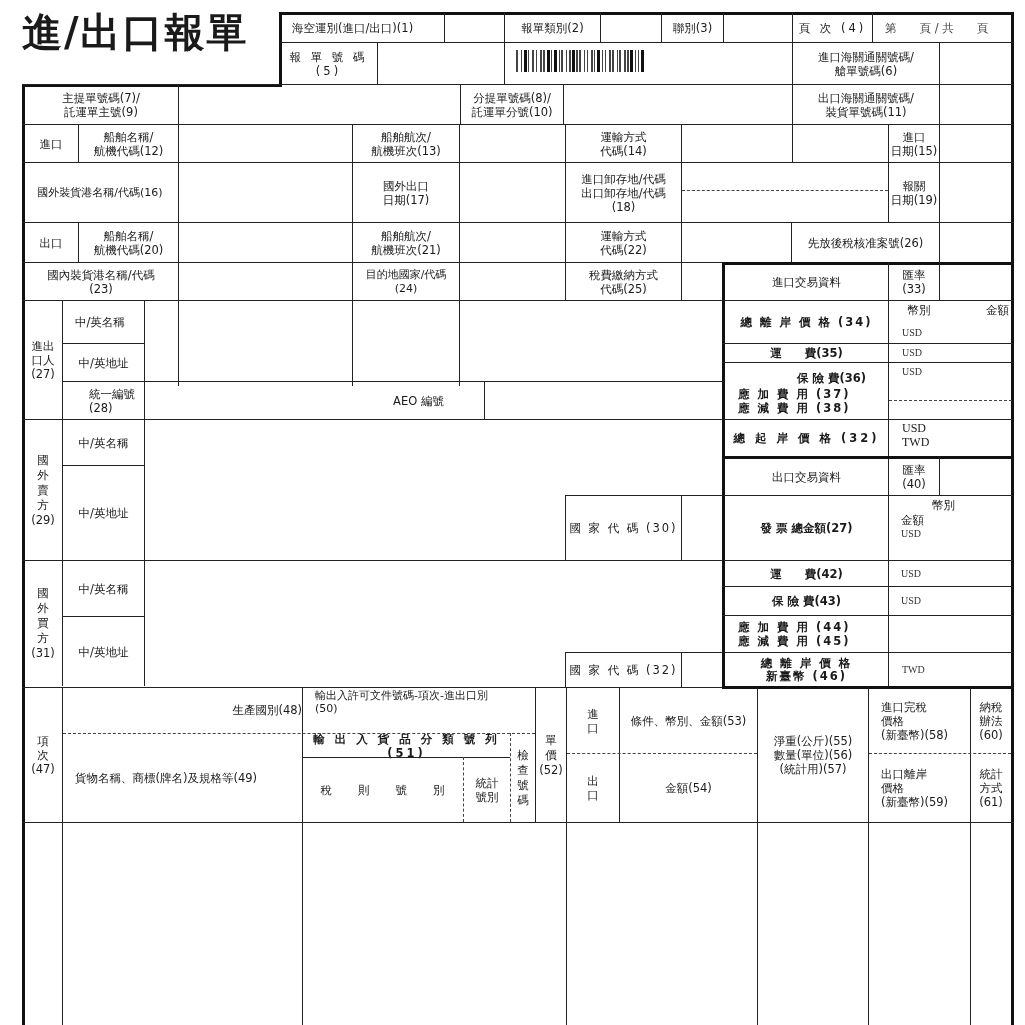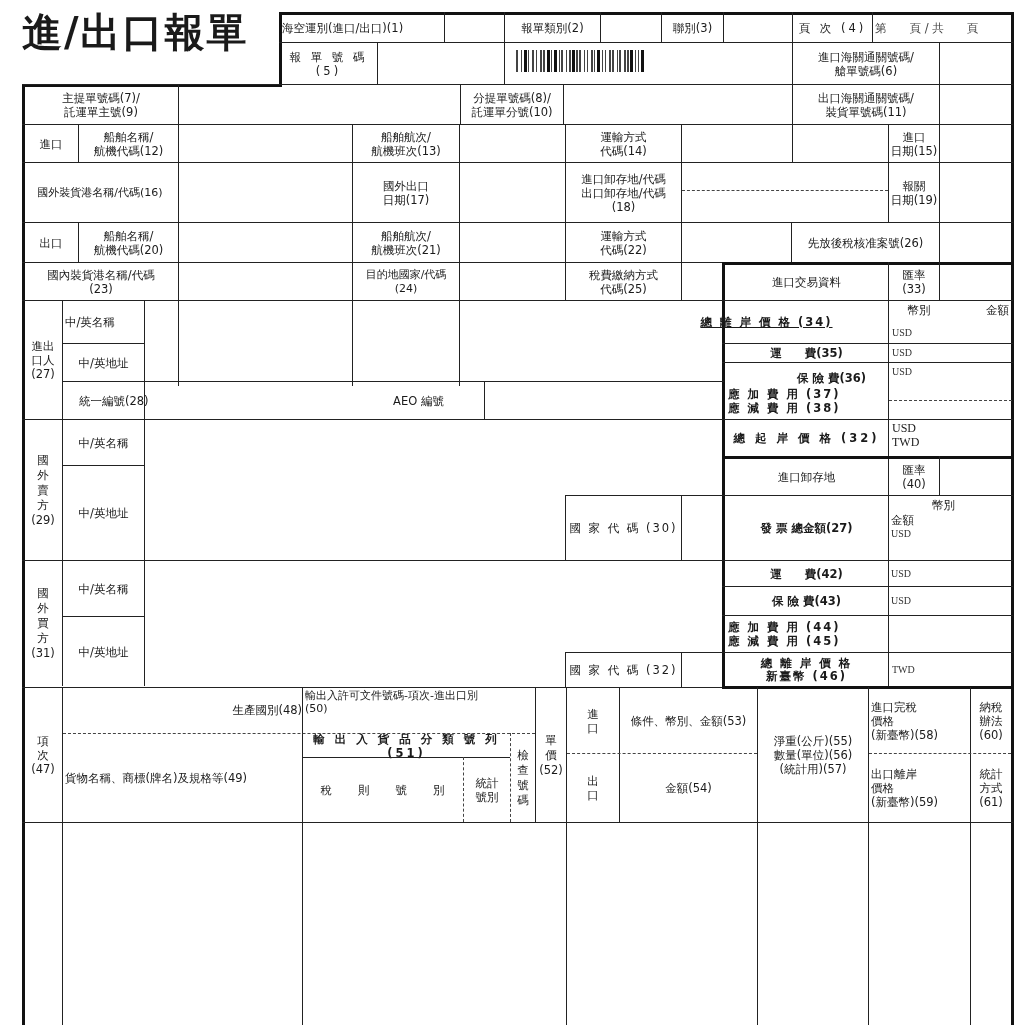--- a/index.html
+++ b/index.html
@@ -7,21 +7,21 @@
          font-family:"DejaVu Sans", "Liberation Sans", sans-serif; color:#1a1a1a; }
   .hl { position:absolute; height:0; border-top:1.3px solid #222; }
   .vl { position:absolute; width:0; border-left:1.3px solid #222; }
   .hl.thick { border-top:3px solid #111; }
   .vl.thick { border-left:3px solid #111; }
   .hl.dash { border-top:1.3px dashed #444; }
   .vl.dash { border-left:1.3px dashed #444; }
   .lbl { position:absolute; box-sizing:border-box; display:flex; align-items:center;
          justify-content:center; text-align:center; font-size:11.5px; line-height:14px;
          white-space:pre-line; letter-spacing:0; }
-  .lbl.left { justify-content:flex-start; text-align:left; padding-left:2px; }
+  .lbl.left { justify-content:flex-start; text-align:left; padding-left:12px; }
   .lbl.right { justify-content:flex-end; text-align:right; padding-right:2px; }
   .lbl.top { align-items:flex-start; }
   .lbl.spaced { letter-spacing:3px; }
   .lbl.bold { font-weight:bold; }
   .cur { font-family:"Liberation Serif", serif; font-size:10px; color:#333; }
   .title { position:absolute; left:22px; top:8px; font-size:40px; font-weight:bold;
            letter-spacing:2px; font-family:"DejaVu Sans", sans-serif; line-height:48px; }
   .field { position:absolute; box-sizing:border-box; }
   .barcode { position:absolute; left:516px; top:50px; width:248px; height:22px; display:flex; gap:0; }
   .barcode span { display:block; height:100%; }
@@ -240,21 +240,21 @@
 <div class="hl" style="left:62px; top:343px; width:83px;"></div>
 <div class="lbl" style="left:63px; top:344px; width:81px; height:37px;">中/英地址</div>
 <div class="field" style="left:145px; top:344px; width:577px; height:37px;"></div>
 <div class="hl" style="left:62px; top:381px; width:662px;"></div>
 <div class="vl" style="left:484px; top:381px; height:38px;"></div>
 <div class="lbl left" style="left:63px; top:382px; width:81px; height:37px;margin-left:14px;">統一編號(28)</div>
 <div class="field" style="left:145px; top:382px; width:207px; height:37px;"></div>
 <div class="lbl" style="left:353px; top:382px; width:131px; height:37px;">AEO 編號</div>
 <div class="field" style="left:485px; top:382px; width:237px; height:37px;"></div>
 
-<div class="lbl bold spaced" style="left:685px; top:301px; width:163px; height:42px; letter-spacing:2px;text-decoration:underline;">總 離 岸 價 格 (34)</div>
+<div class="lbl bold spaced" style="left:725px; top:301px; width:163px; height:42px; letter-spacing:2px;">總 離 岸 價 格 (34)</div>
 <div class="lbl" style="left:889px; top:301px; width:60px; height:18px;">幣別</div>
 <div class="lbl right" style="left:950px; top:301px; width:61px; height:18px;">金額</div>
 <div class="lbl left cur" style="left:890px; top:324px; width:60px; height:18px;">USD</div>
 <div class="field" style="left:950px; top:320px; width:61px; height:23px;"></div>
 <div class="hl" style="left:722px; top:343px; width:291px;"></div>
 <div class="lbl bold" style="left:725px; top:344px; width:163px; height:18px; white-space:pre;">運　　費(35)</div>
 <div class="lbl left cur" style="left:890px; top:344px; width:60px; height:18px;">USD</div>
 <div class="field" style="left:950px; top:344px; width:61px; height:18px;"></div>
 <div class="hl" style="left:722px; top:362px; width:291px;"></div>
 <div class="lbl bold" style="left:725px; top:369px; width:163px; height:18px;margin-left:25px;">保 險 費(36)</div>
@@ -283,21 +283,21 @@
 <div class="lbl" style="left:63px; top:466px; width:81px; height:94px;">中/英地址</div>
 <div class="field" style="left:145px; top:466px; width:420px; height:94px;"></div>
 <div class="hl" style="left:565px; top:495px; width:158px;"></div>
 <div class="vl" style="left:565px; top:495px; height:66px;"></div>
 <div class="vl" style="left:681px; top:495px; height:66px;"></div>
 <div class="lbl" style="left:566px; top:496px; width:115px; height:64px; letter-spacing:2px;">國 家 代 碼 (30)</div>
 <div class="field" style="left:682px; top:496px; width:40px; height:64px;"></div>
 
 <div class="hl thick" style="left:722px; top:456px; width:291px;"></div>
 <div class="vl" style="left:939px; top:456px; height:39px;"></div>
-<div class="lbl" style="left:725px; top:459px; width:163px; height:36px;">進口卸存地</div>
+<div class="lbl" style="left:725px; top:459px; width:163px; height:36px;">出口交易資料</div>
 <div class="lbl" style="left:889px; top:459px; width:50px; height:36px;">匯率
 (40)</div>
 <div class="field" style="left:940px; top:459px; width:71px; height:36px;"></div>
 <div class="hl" style="left:722px; top:495px; width:291px;"></div>
 <div class="lbl bold" style="left:725px; top:496px; width:163px; height:64px;">發 票 總金額(27)</div>
 <div class="lbl right" style="left:889px; top:496px; width:68px; height:18px;">幣別</div>
 <div class="lbl left" style="left:889px; top:512px; width:60px; height:16px;">金額</div>
 <div class="lbl left cur" style="left:889px; top:527px; width:60px; height:14px;">USD</div>
 <div class="field" style="left:950px; top:515px; width:61px; height:45px;"></div>
 

